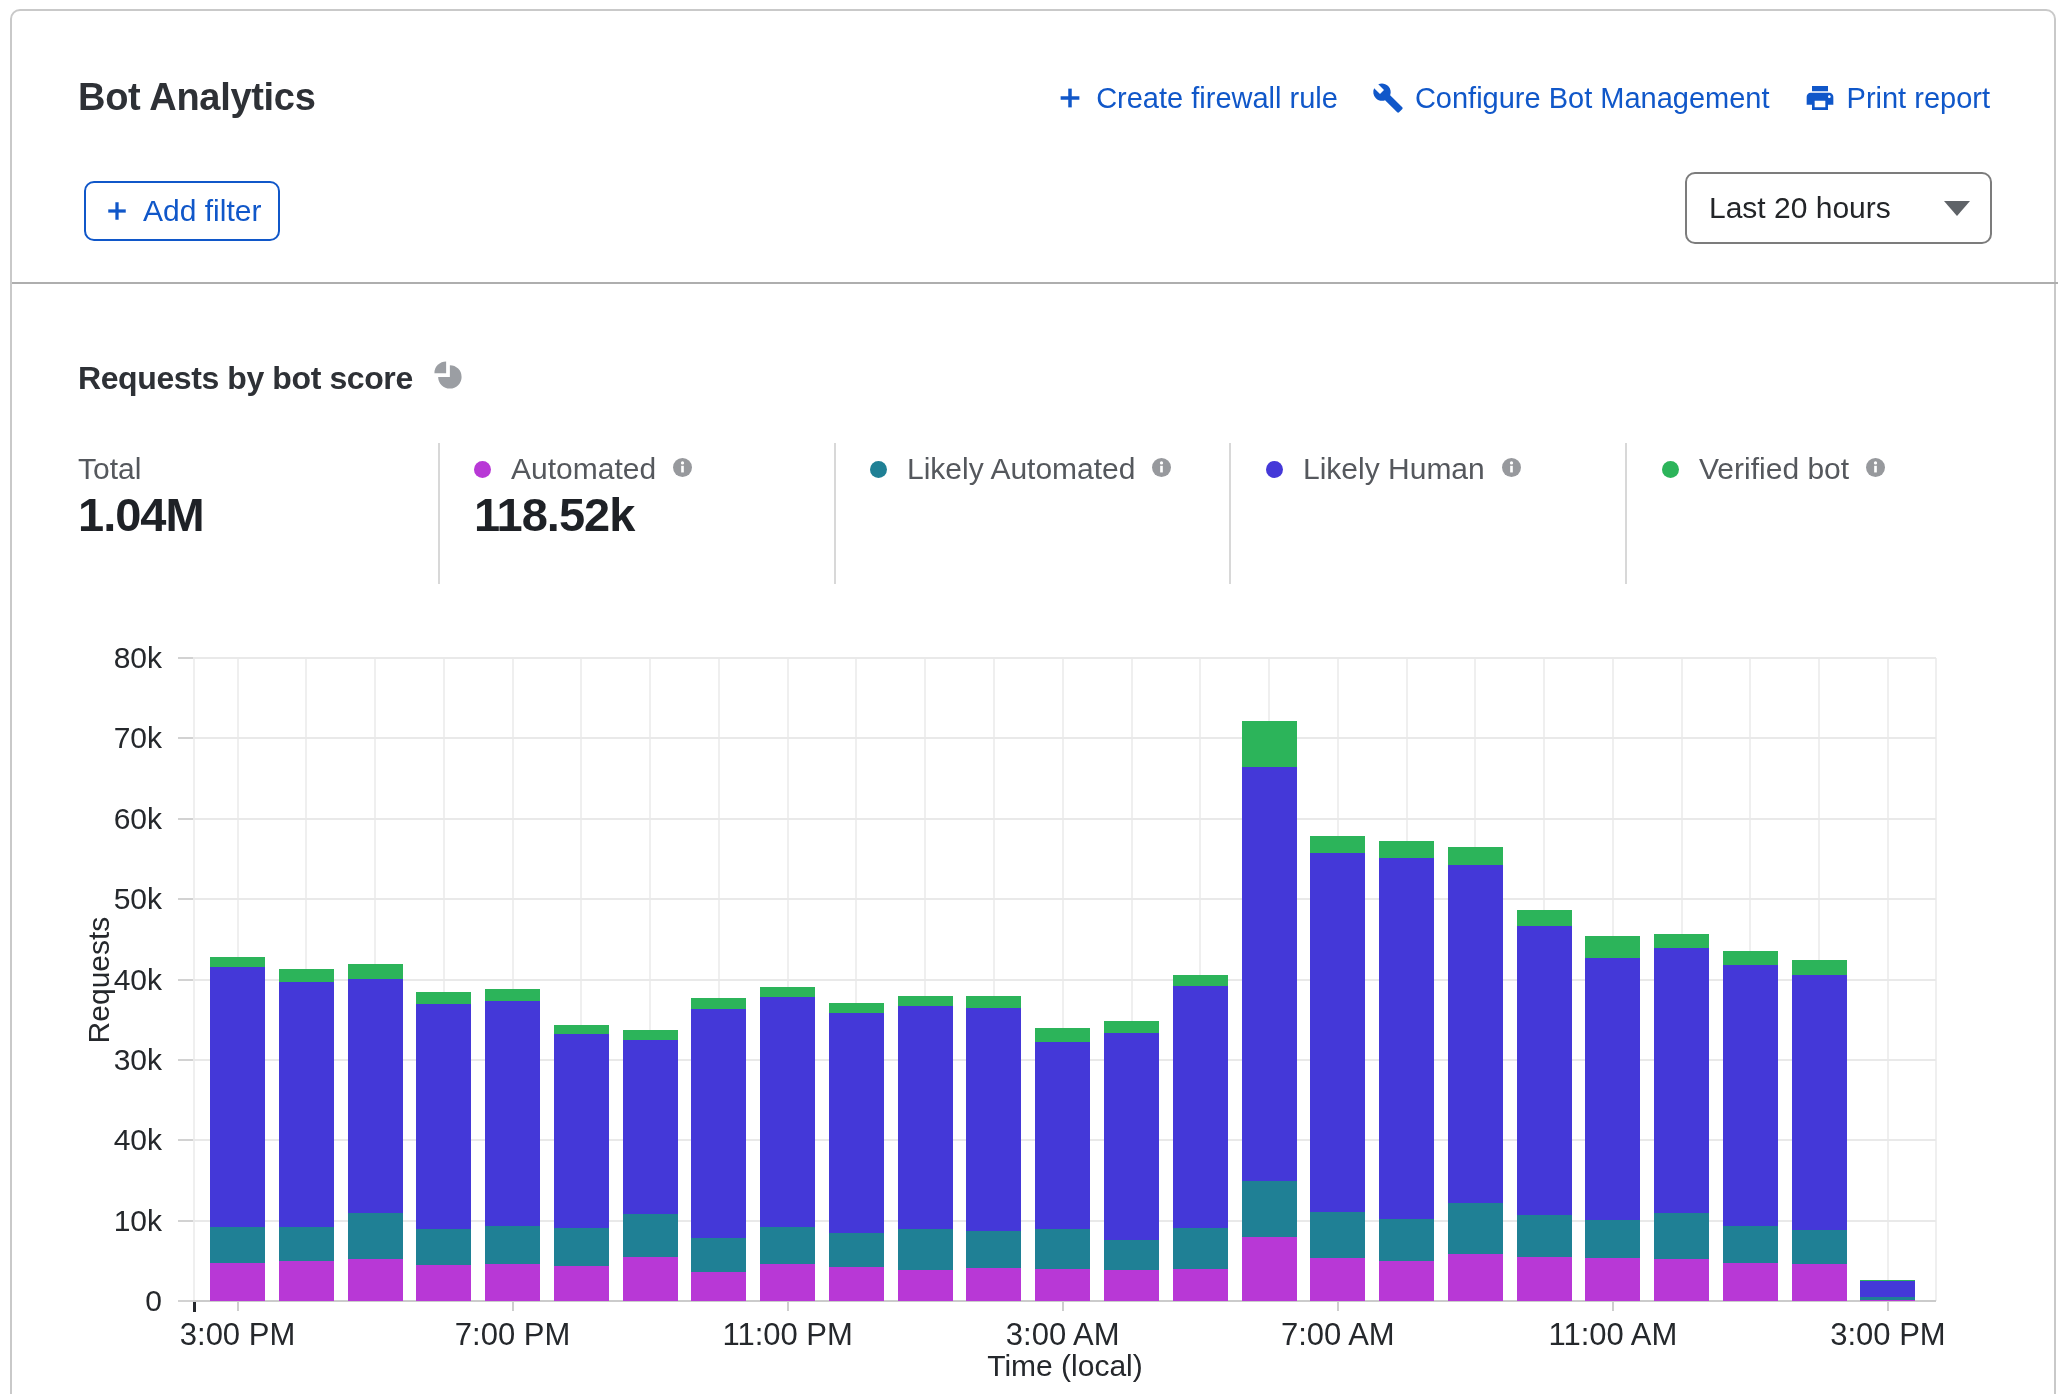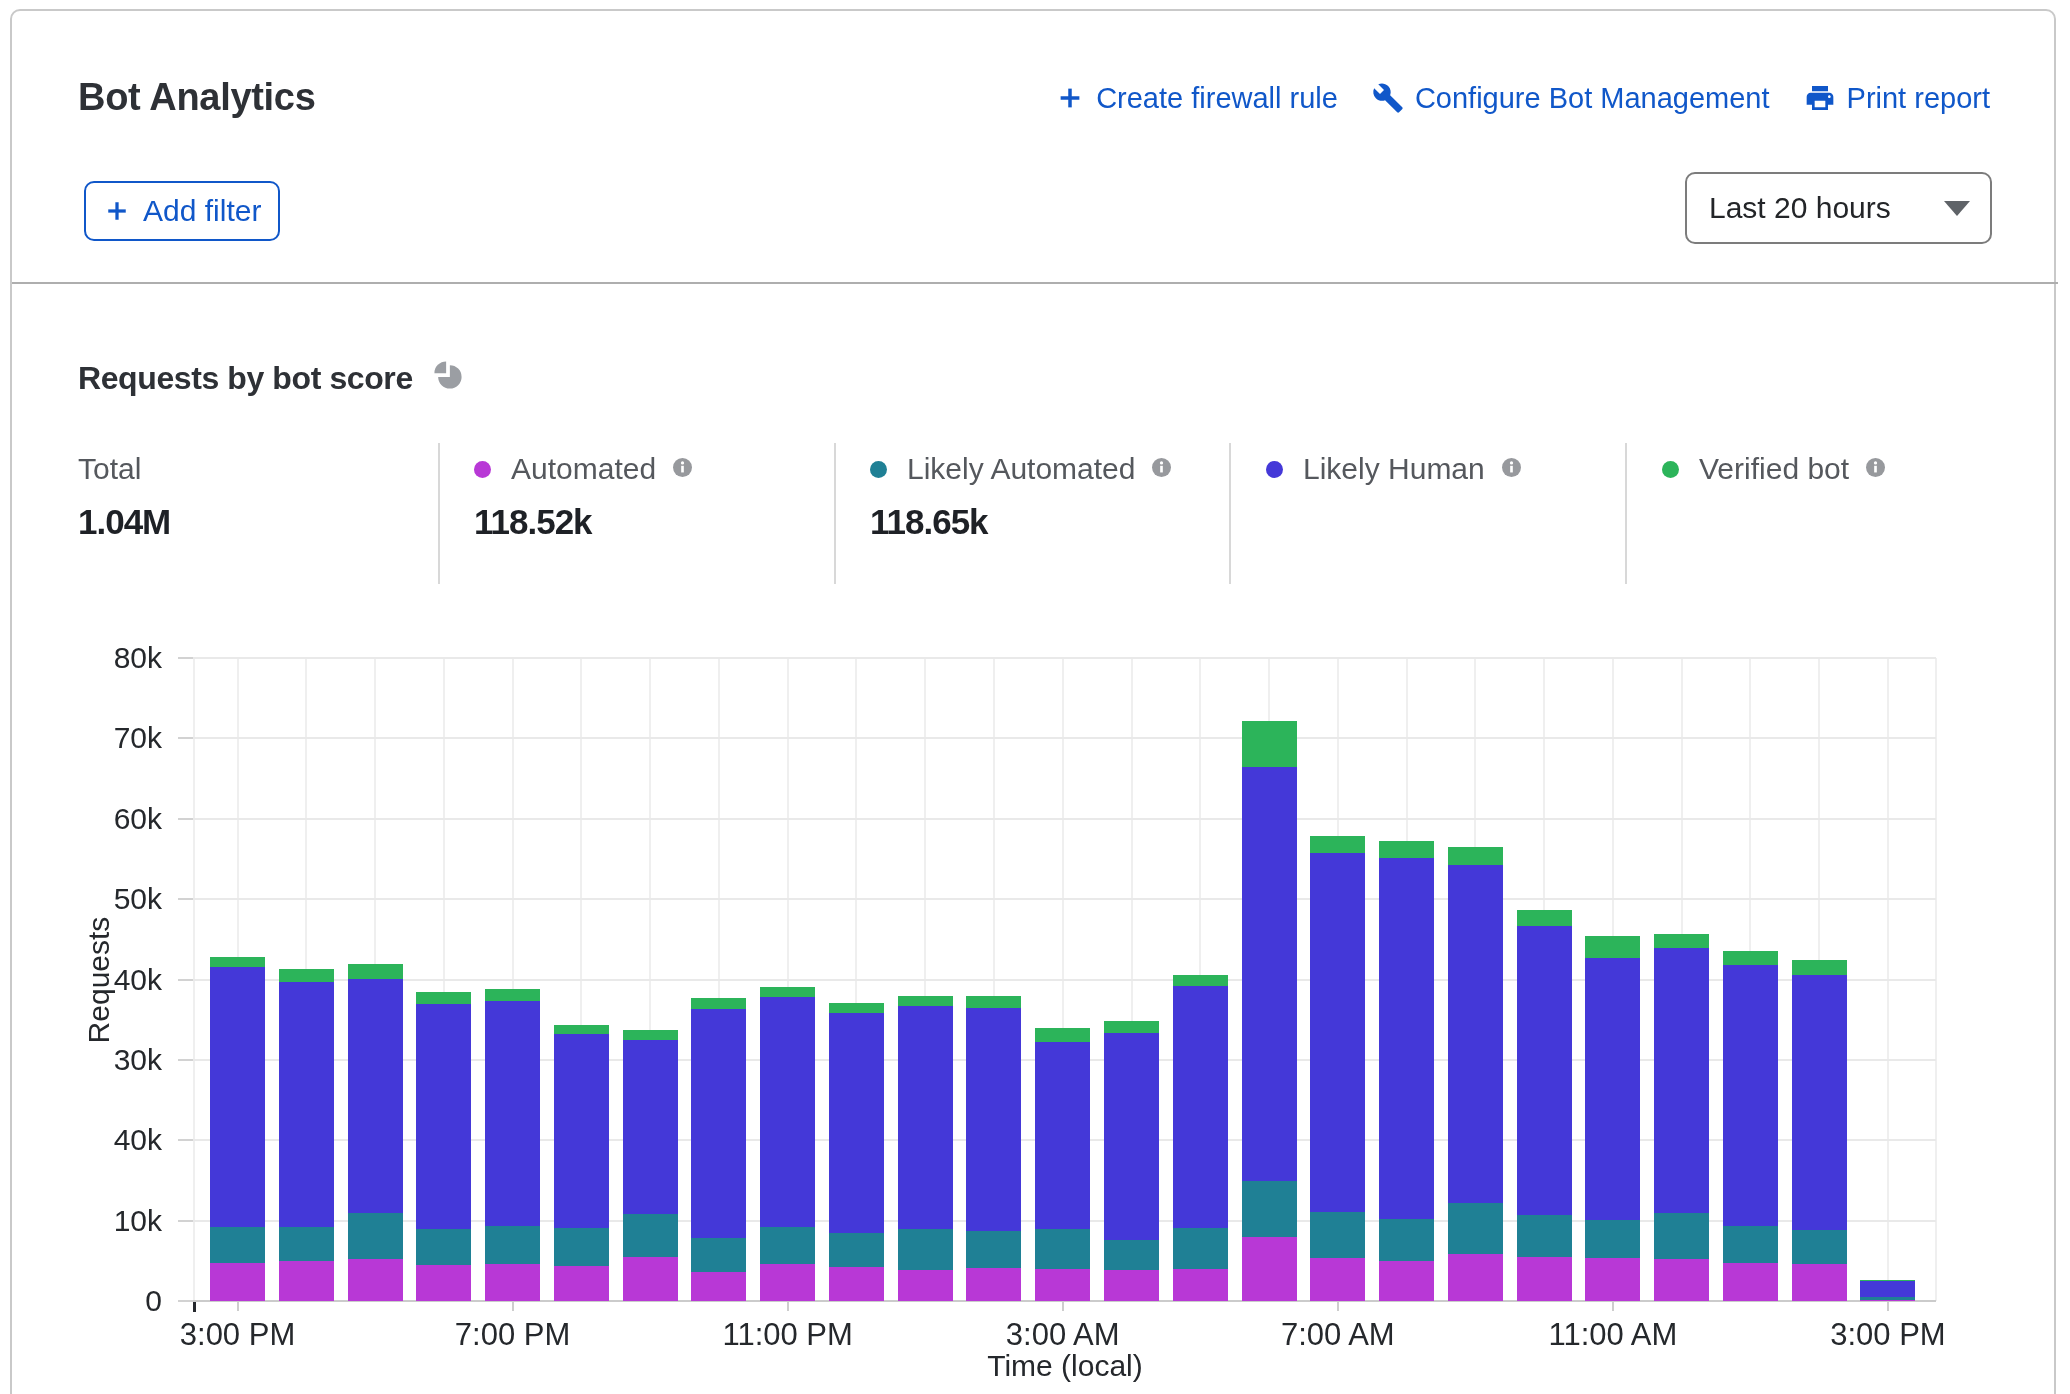--- a/index.html
+++ b/index.html
@@ -54,21 +54,21 @@
   .section-heading{
     position:absolute;left:78px;top:360px;
     font-size:32px;font-weight:700;color:#2e3136;letter-spacing:-0.4px;
   }
   .pie-icon{position:absolute;left:433px;top:360px;}
   .stat{position:absolute;top:451px;}
   .stat-label-row{display:flex;align-items:center;height:36px;}
   .stat-dot{width:17px;height:17px;border-radius:50%;margin-right:20px;flex:0 0 auto;}
   .stat-label{font-size:30px;color:#55585d;white-space:nowrap;}
   .info-icon{margin-left:17px;flex:0 0 auto;}
-  .stat-value{margin-top:15px;font-size:35px;font-weight:700;color:#1e2126;letter-spacing:-1px;}
+  .stat-value{font-size:47px;font-weight:700;color:#1e2126;letter-spacing:-1px;}
   .stat-divider{position:absolute;top:443px;width:2px;height:141px;background:#d8d8d8;}
   .axis-ylabel{
     position:absolute;left:99px;top:980px;font-size:30px;color:#25282c;
     transform:translate(-50%,-50%) rotate(-90deg);white-space:nowrap;
   }
   .axis-xlabel{
     position:absolute;left:1065px;top:1349px;font-size:30px;color:#25282c;
     transform:translateX(-50%);white-space:nowrap;
   }
   .ytick-label{
@@ -166,21 +166,20 @@
 <div class="stat" style="left:870px;">
   <div class="stat-label-row">
     <span class="stat-dot" style="background-color: rgb(31, 128, 149);"></span>
     <span class="stat-label">Likely Automated</span>
     <span class="info-icon"><svg width="19" height="19" viewBox="0 0 20 20">
           <circle cx="10" cy="10" r="10" fill="#97999d"></circle>
           <rect x="8.6" y="8.2" width="2.8" height="7" fill="#fff"></rect>
           <circle cx="10" cy="5.2" r="1.7" fill="#fff"></circle>
         </svg></span>
   </div>
-  <div class="stat-value">118.65k</div>
 </div>
 <div class="stat" style="left:1266px;">
   <div class="stat-label-row">
     <span class="stat-dot" style="background-color: rgb(68, 56, 216);"></span>
     <span class="stat-label">Likely Human</span>
     <span class="info-icon"><svg width="19" height="19" viewBox="0 0 20 20">
           <circle cx="10" cy="10" r="10" fill="#97999d"></circle>
           <rect x="8.6" y="8.2" width="2.8" height="7" fill="#fff"></rect>
           <circle cx="10" cy="5.2" r="1.7" fill="#fff"></circle>
         </svg></span>

